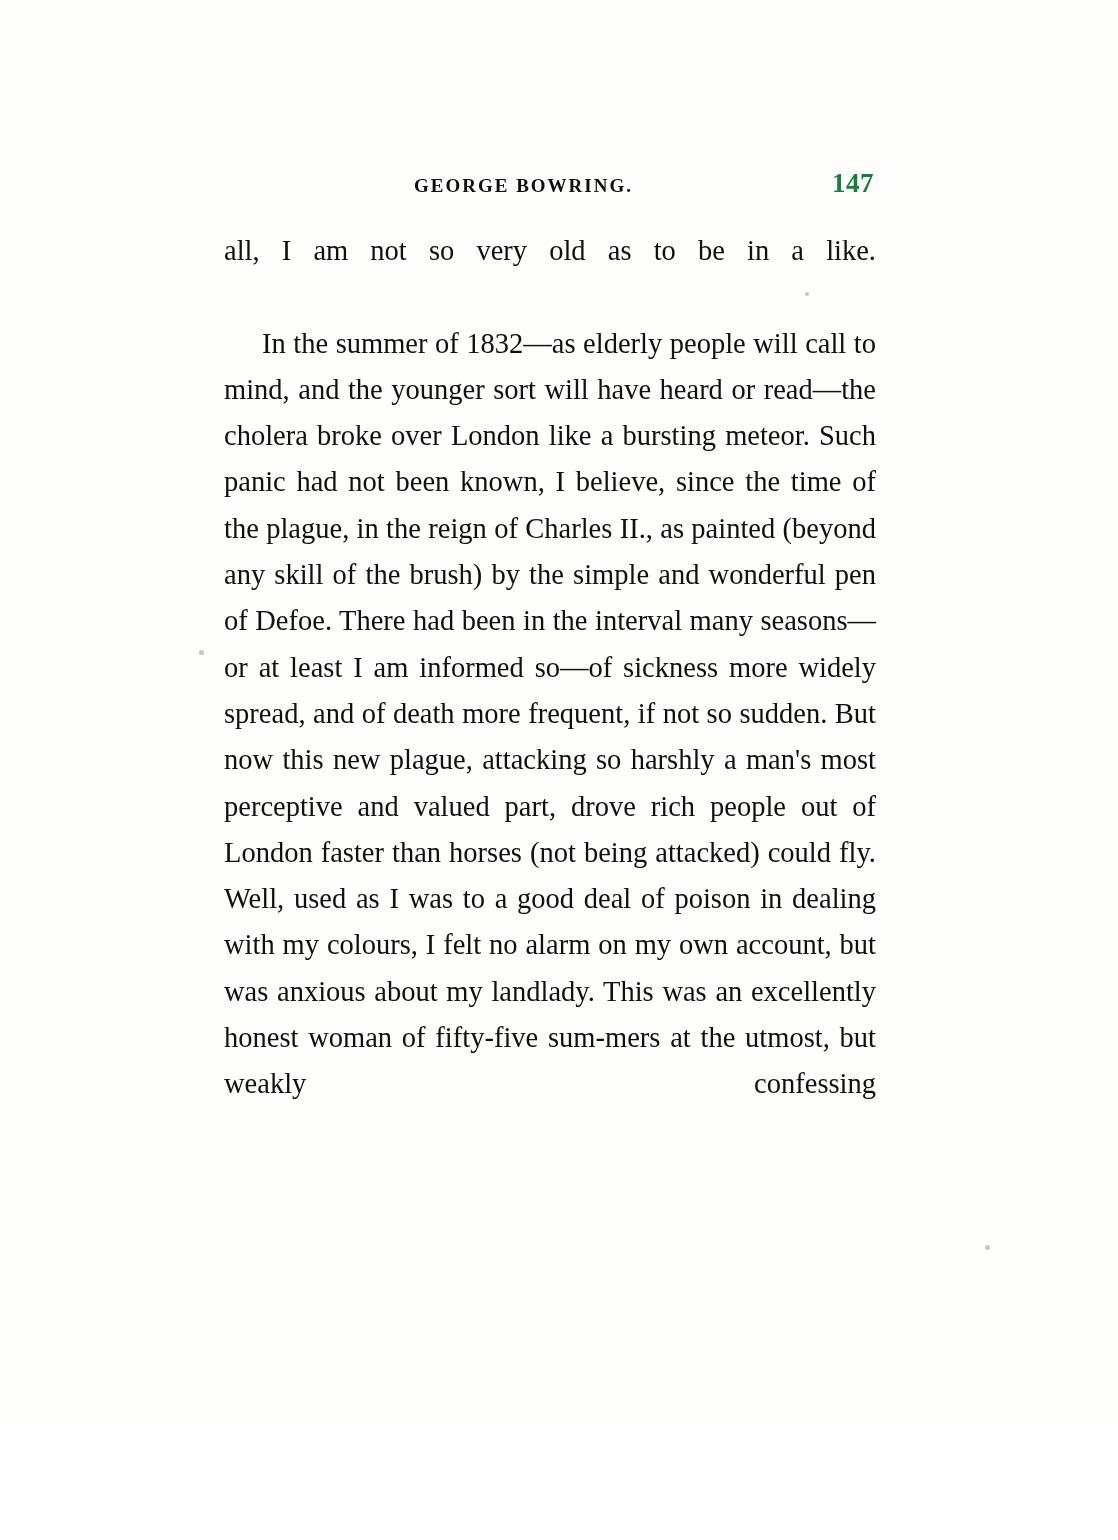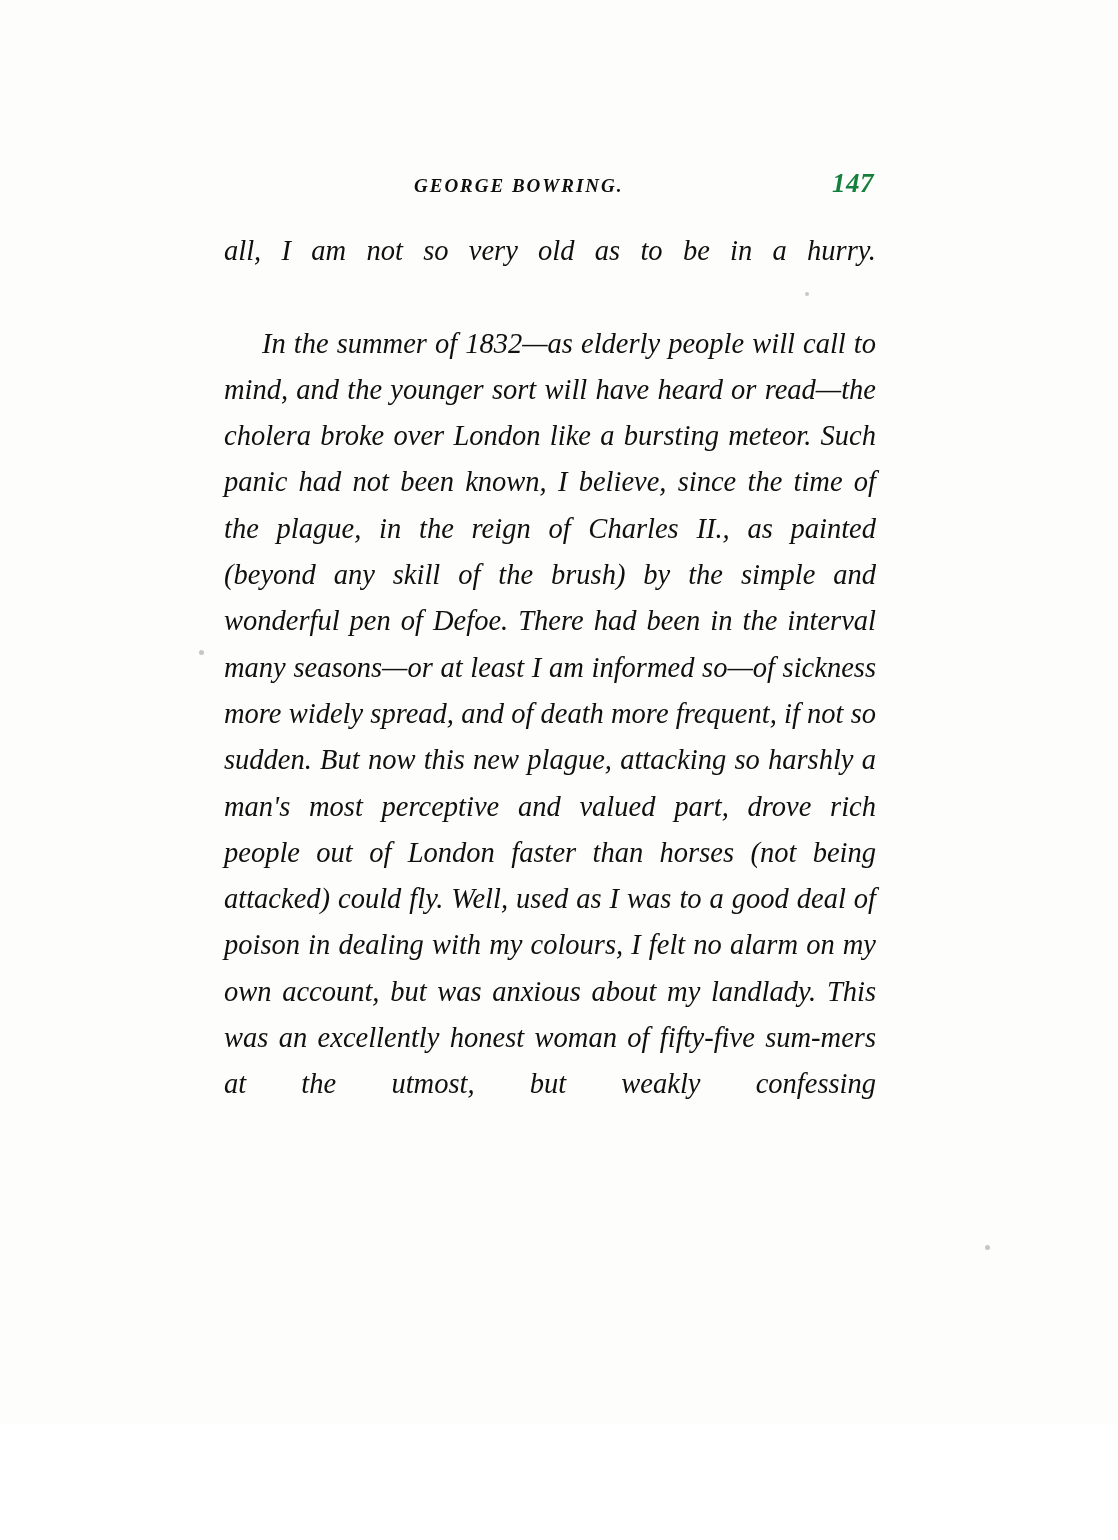--- a/index.html
+++ b/index.html
@@ -16,21 +16,20 @@
     overflow: hidden;
   }
 
   .page {
     position: absolute;
     top: 0;
     left: 0;
     width: 1118px;
     height: 1424px;
     background: #fdfdfb;
-    font-style: italic;
   }
 
   .page-header {
     position: absolute;
     top: 168px;
     left: 224px;
     width: 650px;
     display: flex;
     align-items: baseline;
     justify-content: space-between;
@@ -92,21 +91,21 @@
 <body>
 
 <div class="page">
 
   <div class="page-header">
     <div class="running-head">GEORGE BOWRING.</div>
     <div class="folio">147</div>
   </div>
 
   <div class="body-text">
-    <p class="para full-justify">all, I am not so very old as to be in a hurry.</p>
+    <p class="para full-justify">all, I am not so very old as to be in a like.</p>
     <p class="para indent full-justify">In the summer of 1832—as elderly people will call to mind, and the younger sort will have heard or read—the cholera broke over London like a bursting meteor.   Such panic had not been known, I believe, since the time of the plague, in the reign of Charles II., as painted (beyond any skill of the brush) by the simple and wonderful pen of Defoe.   There had been in the interval many seasons—or at least I am informed so—of sickness more widely spread, and of death more frequent, if not so sudden. But now this new plague, attacking so harshly a man's most perceptive and valued part, drove rich people out of London faster than horses (not being attacked) could fly.   Well, used as I was to a good deal of poison in dealing with my colours, I felt no alarm on my own account, but was anxious about my landlady.   This was an excellently honest woman of fifty-five sum-mers at the utmost, but weakly confessing</p>
   </div>
 
   <div class="speckle" style="top:292px; left:805px; width:4px; height:4px;"></div>
   <div class="speckle" style="top:650px; left:199px; width:5px; height:5px;"></div>
   <div class="speckle" style="top:1245px; left:985px; width:5px; height:5px;"></div>
 
 </div>
 
 </body></html>

